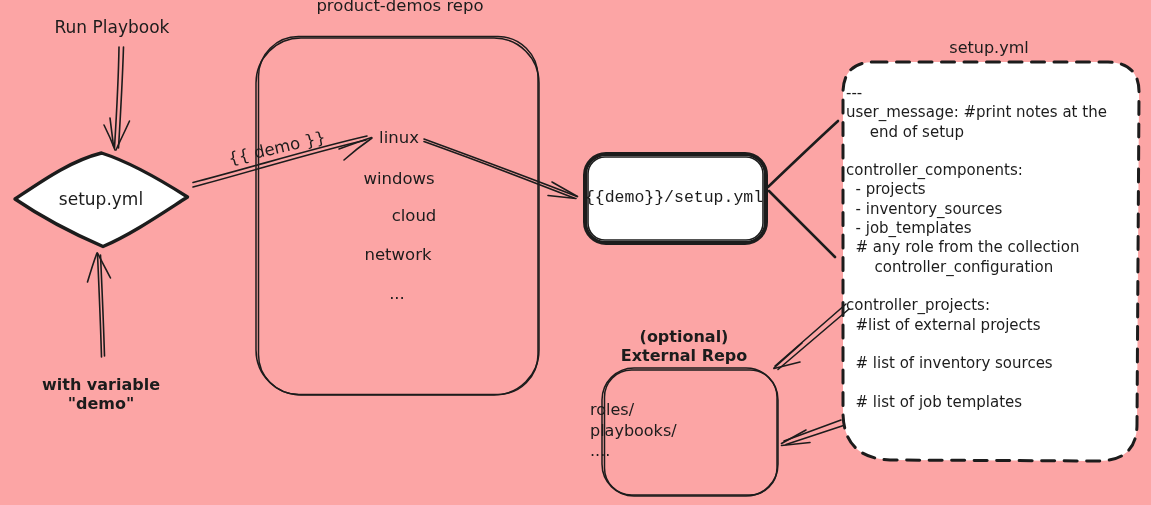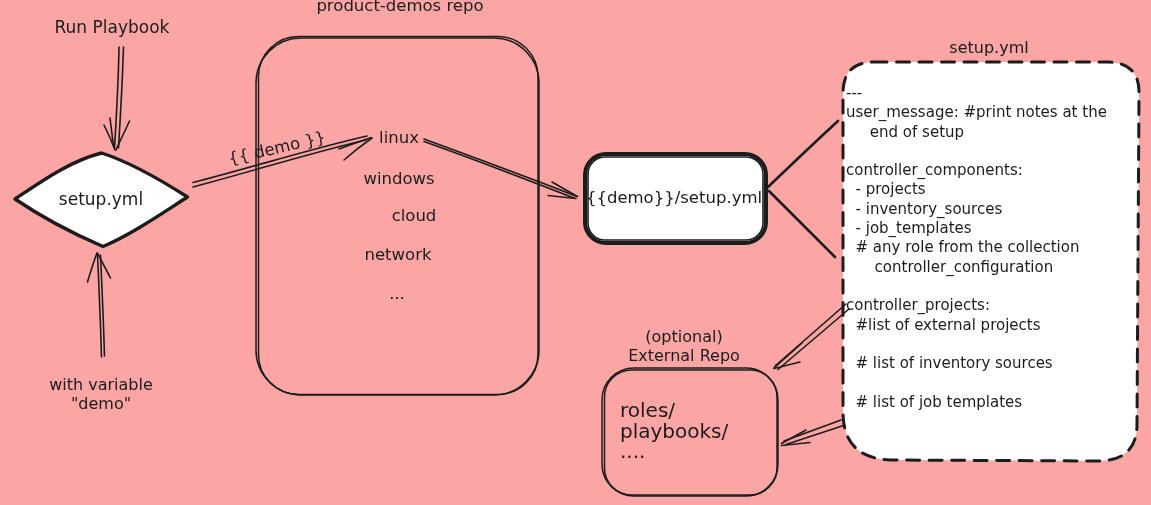--- a/index.html
+++ b/index.html
@@ -9,23 +9,23 @@
   }
   #shapes{position:absolute;left:0;top:0;z-index:1;}
   .txt{position:absolute;z-index:2;white-space:nowrap;}
   .ctr{transform:translate(-50%,-50%);text-align:center;}
   .f17{font-size:17px;}
   .f165{font-size:16.5px;}
   .f16{font-size:16px;}
   .yaml{left:846px;top:84px;font-size:15px;line-height:19.3px;}
   .yline{height:19.3px;white-space:pre;}
   .demo-rot{transform:translate(-50%,-50%) rotate(-13deg);}
-  .lh19{line-height:19px;}
-  .lh195{line-height:19.5px;}
-  .ext-lines{left:620px;top:400px;font-size:20px;line-height:20.5px;}
+  .lh19{line-height:19px;font-weight:bold;}
+  .lh195{line-height:19.5px;font-family:Liberation Mono, monospace;}
+  .ext-lines{left:590px;top:400px;font-size:16px;line-height:20.5px;}
 </style>
 </head>
 <body>
 
 <div id="canvas">
 
   <svg id="shapes" width="1151" height="505" viewBox="0 0 1151 505">
     <g stroke="#1c1c1c" fill="none" stroke-linecap="round" stroke-linejoin="round">
 
       <g stroke-width="1.6">

